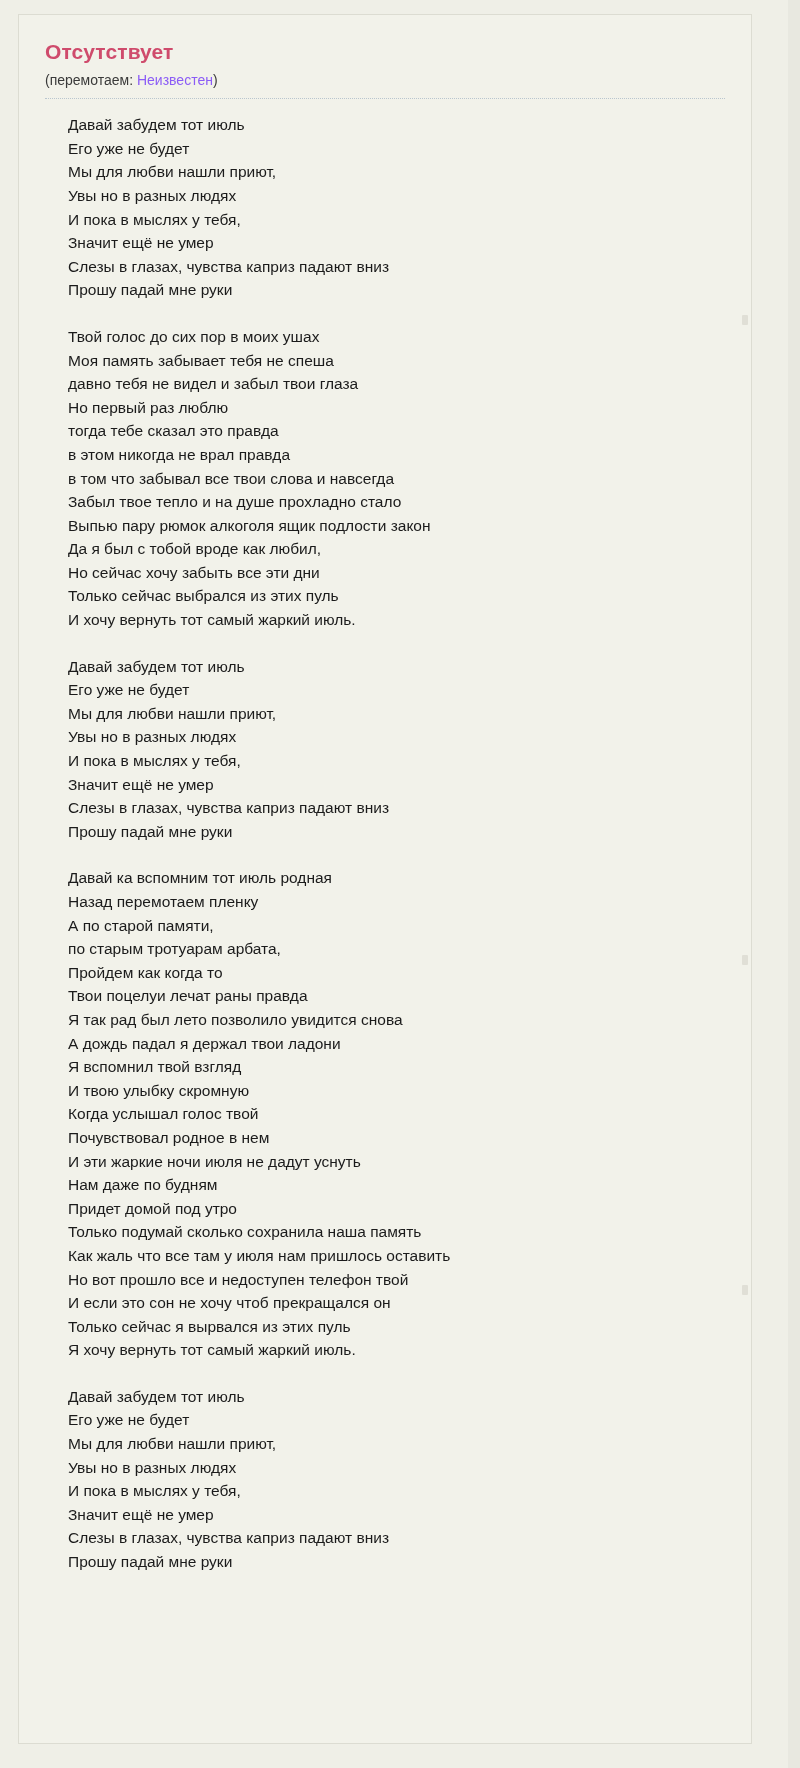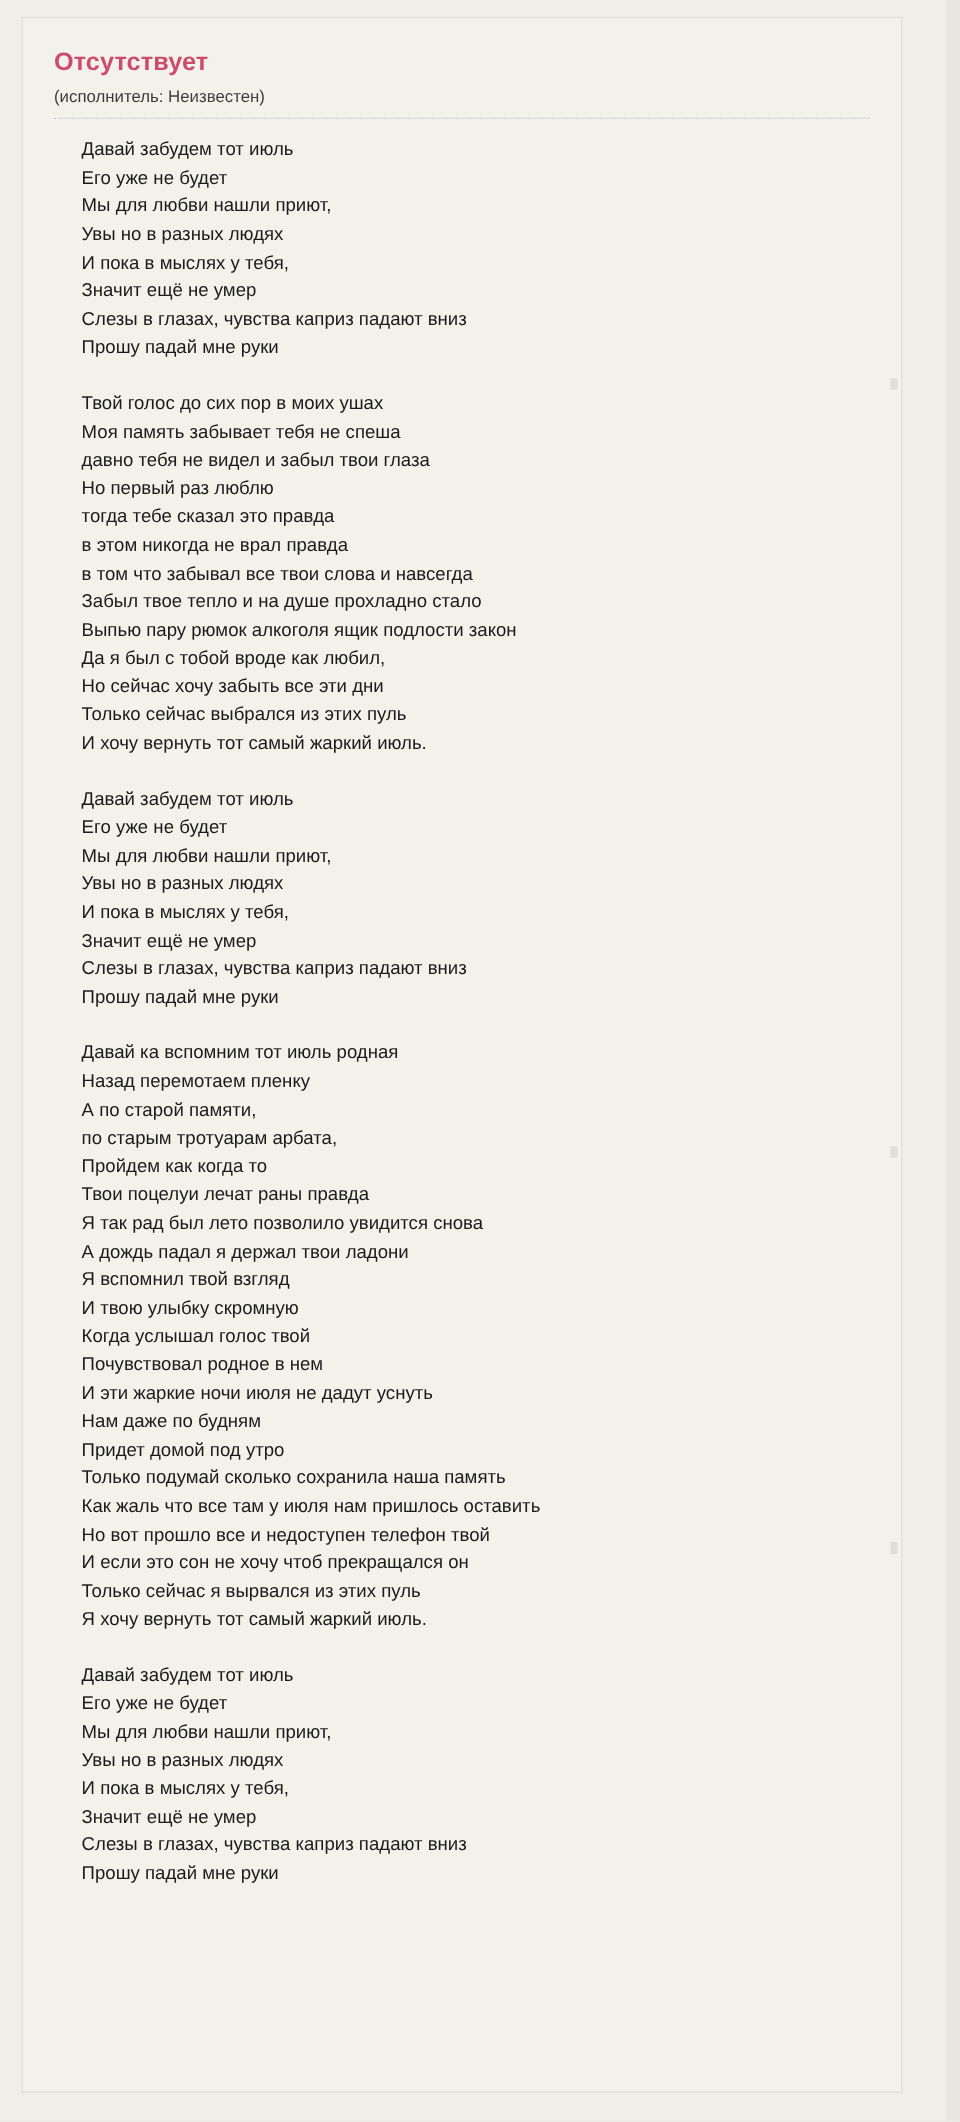--- a/index.html
+++ b/index.html
@@ -38,21 +38,21 @@
   }
   .artist-line {
     font-size: 14px;
     color: #3a3a3a;
     padding-bottom: 10px;
     border-bottom: 1px dotted #b9c6cf;
     margin-bottom: 14px;
   }
   .artist-line .paren { color: #3a3a3a; }
   .artist-link {
-    color: #404040;
+    color: #8b5cf6;
     text-decoration: none;
   }
   .lyrics {
     font-size: 15.5px;
     line-height: 23.6px;
     color: #1b1b1b;
     white-space: pre-wrap;
     word-wrap: break-word;
   }
   .stanza { margin: 0 0 23px 0; }
@@ -70,21 +70,21 @@
   }
 </style>
 </head>
 <body>
 
 <div class="page">
   <div class="sheet">
 
     <h1 class="title">Отсутствует</h1>
 
-    <div class="artist-line"><span class="paren">(исполнитель: </span><a class="artist-link" href="#">Неизвестен</a><span class="paren">)</span></div>
+    <div class="artist-line"><span class="paren">(перемотаем: </span><a class="artist-link" href="#">Неизвестен</a><span class="paren">)</span></div>
 
     <div class="lyrics"><div class="stanza"><div class="line">Давай забудем тот июль</div><div class="line">Его уже не будет</div><div class="line">Мы для любви нашли приют,</div><div class="line">Увы но в разных людях</div><div class="line">И пока в мыслях у тебя,</div><div class="line">Значит ещё не умер</div><div class="line">Слезы в глазах, чувства каприз падают вниз</div><div class="line">Прошу падай мне руки</div></div><div class="stanza"><div class="line">Твой голос до сих пор в моих ушах</div><div class="line">Моя память забывает тебя не спеша</div><div class="line">давно тебя не видел и забыл твои глаза</div><div class="line">Но первый раз люблю</div><div class="line">тогда тебе сказал это правда</div><div class="line">в этом никогда не врал правда</div><div class="line">в том что забывал все твои слова и навсегда</div><div class="line">Забыл твое тепло и на душе прохладно стало</div><div class="line">Выпью пару рюмок алкоголя ящик подлости закон</div><div class="line">Да я был с тобой вроде как любил,</div><div class="line">Но сейчас хочу забыть все эти дни</div><div class="line">Только сейчас выбрался из этих пуль</div><div class="line">И хочу вернуть тот самый жаркий июль.</div></div><div class="stanza"><div class="line">Давай забудем тот июль</div><div class="line">Его уже не будет</div><div class="line">Мы для любви нашли приют,</div><div class="line">Увы но в разных людях</div><div class="line">И пока в мыслях у тебя,</div><div class="line">Значит ещё не умер</div><div class="line">Слезы в глазах, чувства каприз падают вниз</div><div class="line">Прошу падай мне руки</div></div><div class="stanza"><div class="line">Давай ка вспомним тот июль родная</div><div class="line">Назад перемотаем пленку</div><div class="line">А по старой памяти,</div><div class="line">по старым тротуарам арбата,</div><div class="line">Пройдем как когда то</div><div class="line">Твои поцелуи лечат раны правда</div><div class="line">Я так рад был лето позволило увидится снова</div><div class="line">А дождь падал я держал твои ладони</div><div class="line">Я вспомнил твой взгляд</div><div class="line">И твою улыбку скромную</div><div class="line">Когда услышал голос твой</div><div class="line">Почувствовал родное в нем</div><div class="line">И эти жаркие ночи июля не дадут уснуть</div><div class="line">Нам даже по будням</div><div class="line">Придет домой под утро</div><div class="line">Только подумай сколько сохранила наша память</div><div class="line">Как жаль что все там у июля нам пришлось оставить</div><div class="line">Но вот прошло все и недоступен телефон твой</div><div class="line">И если это сон не хочу чтоб прекращался он</div><div class="line">Только сейчас я вырвался из этих пуль</div><div class="line">Я хочу вернуть тот самый жаркий июль.</div></div><div class="stanza"><div class="line">Давай забудем тот июль</div><div class="line">Его уже не будет</div><div class="line">Мы для любви нашли приют,</div><div class="line">Увы но в разных людях</div><div class="line">И пока в мыслях у тебя,</div><div class="line">Значит ещё не умер</div><div class="line">Слезы в глазах, чувства каприз падают вниз</div><div class="line">Прошу падай мне руки</div></div></div>
 
     <div class="edge-mark" style="top:300px"></div>
     <div class="edge-mark" style="top:940px"></div>
     <div class="edge-mark" style="top:1270px"></div>
   </div>
 </div>
 
 </body></html>

